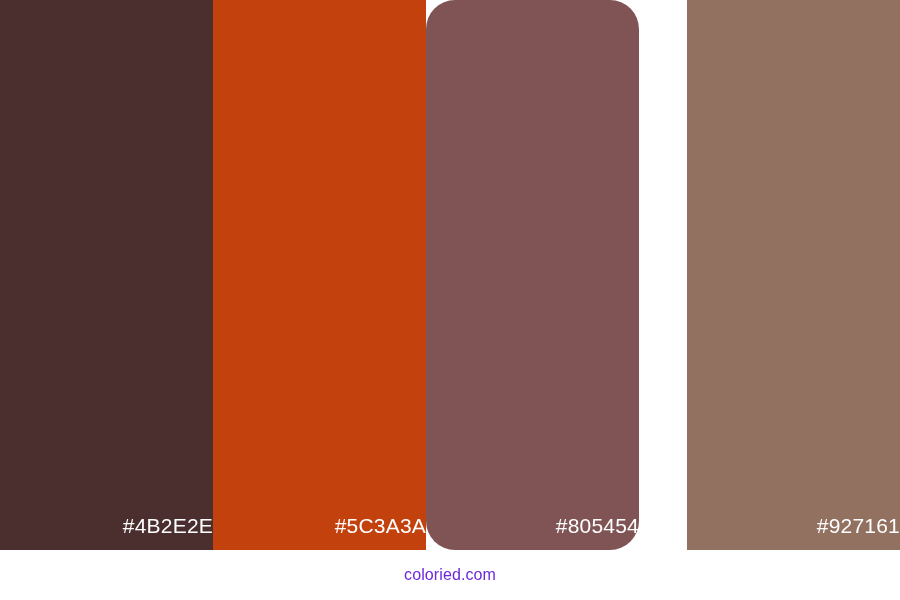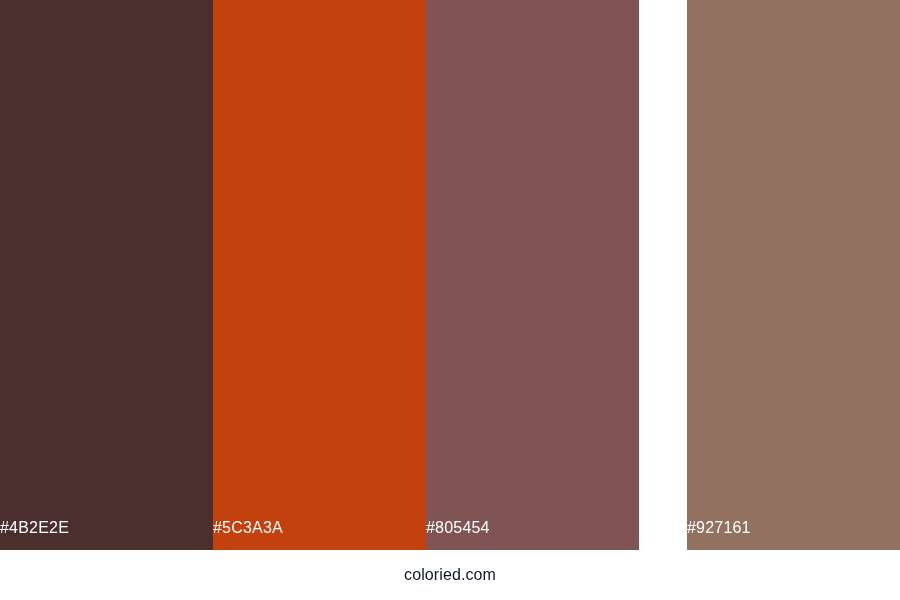--- a/index.html
+++ b/index.html
@@ -31,40 +31,40 @@
     flex: 1 1 0;
     height: 550px;
     position: relative;
     display: flex;
     align-items: flex-end;
     justify-content: center;
   }
   .swatch-label {
     display: block;
     width: 100%;
-    text-align: left;
+    text-align: right;
     color: #ffffff;
     font-family: "Liberation Sans", sans-serif;
-    font-size: 16px;
+    font-size: 21px;
     font-weight: 400;
     letter-spacing: 0.2px;
     line-height: 1;
     padding-bottom: 14px;
     user-select: text;
   }
   .footer {
     width: 900px;
     height: 50px;
     background: #ffffff;
     display: flex;
     align-items: center;
     justify-content: center;
   }
   .footer-brand {
-    color: #0f172a;
+    color: #6d28d9;
     font-family: "Liberation Sans", sans-serif;
     font-size: 16px;
     font-weight: 400;
     line-height: 1;
     letter-spacing: 0.1px;
   }
 </style>
 </head>
 <body>
 
@@ -74,21 +74,21 @@
 
     <div class="swatch" style="background:#4B2E2E;">
       <span class="swatch-label">#4B2E2E</span>
     </div>
 
     <div class="swatch" style="background:#c2410c;">
       <span class="swatch-label">#5C3A3A</span>
     </div>
 
 
-    <div class="swatch" style="background:#805454;">
+    <div class="swatch" style="background:#805454;border-radius:29px;">
       <span class="swatch-label">#805454</span>
     </div>
 
     <div class="swatch" style="background:#927161;margin-left:48px;">
       <span class="swatch-label">#927161</span>
     </div>
 
   </div>
 
   <div class="footer">

